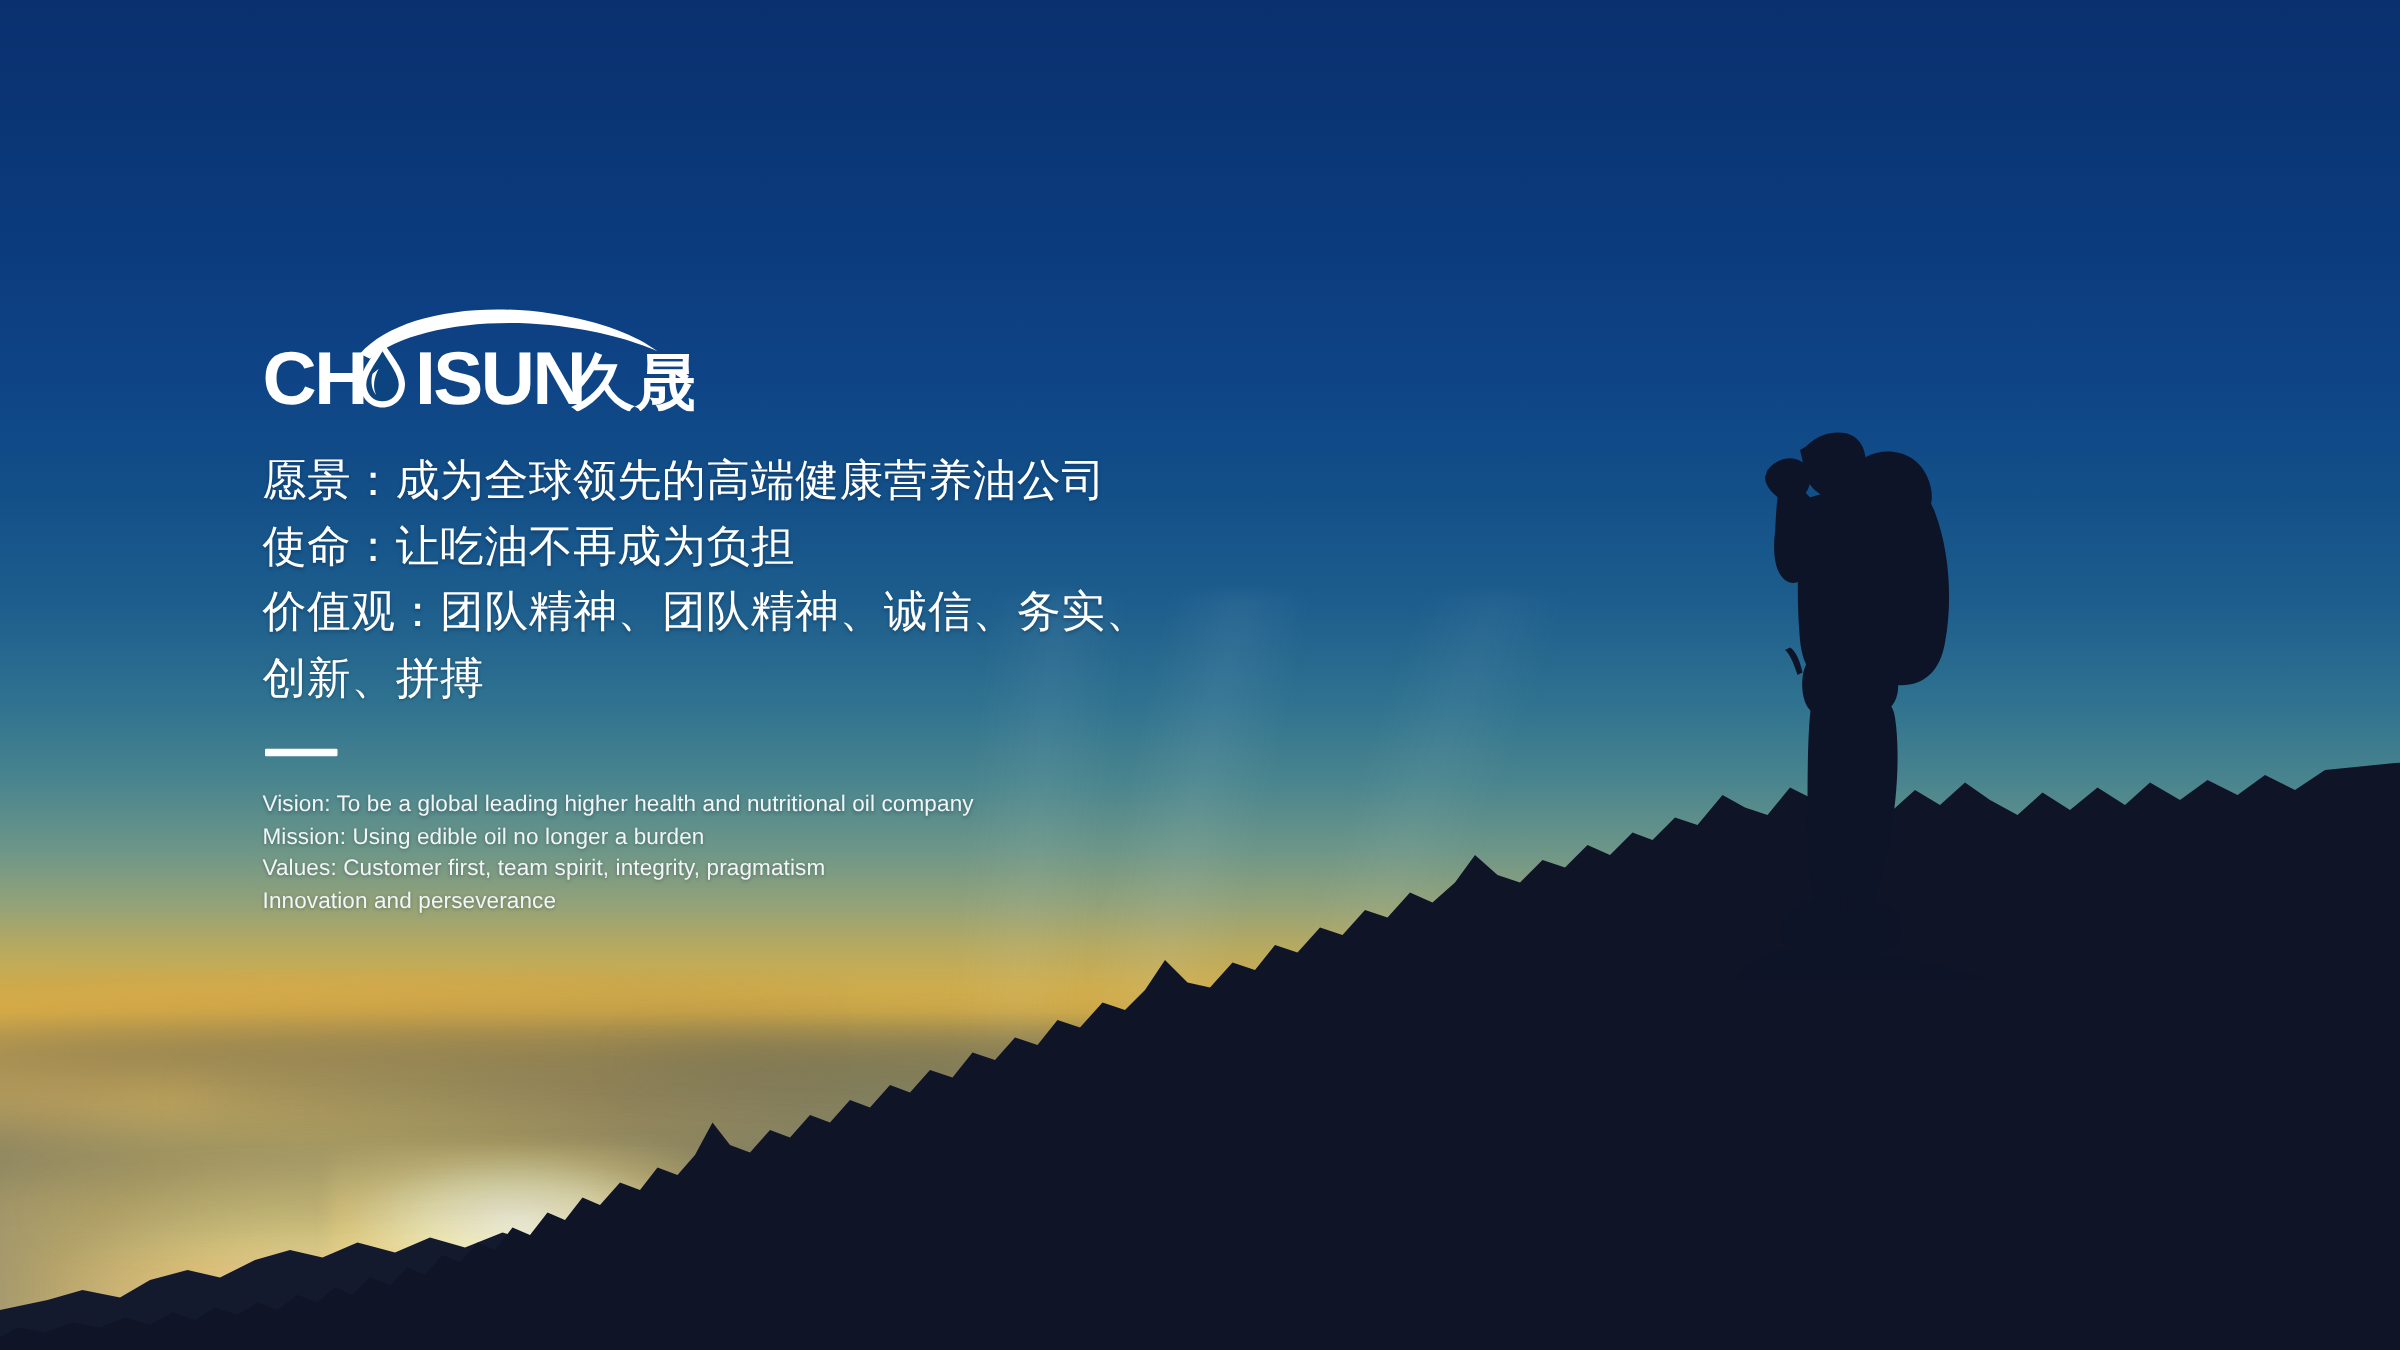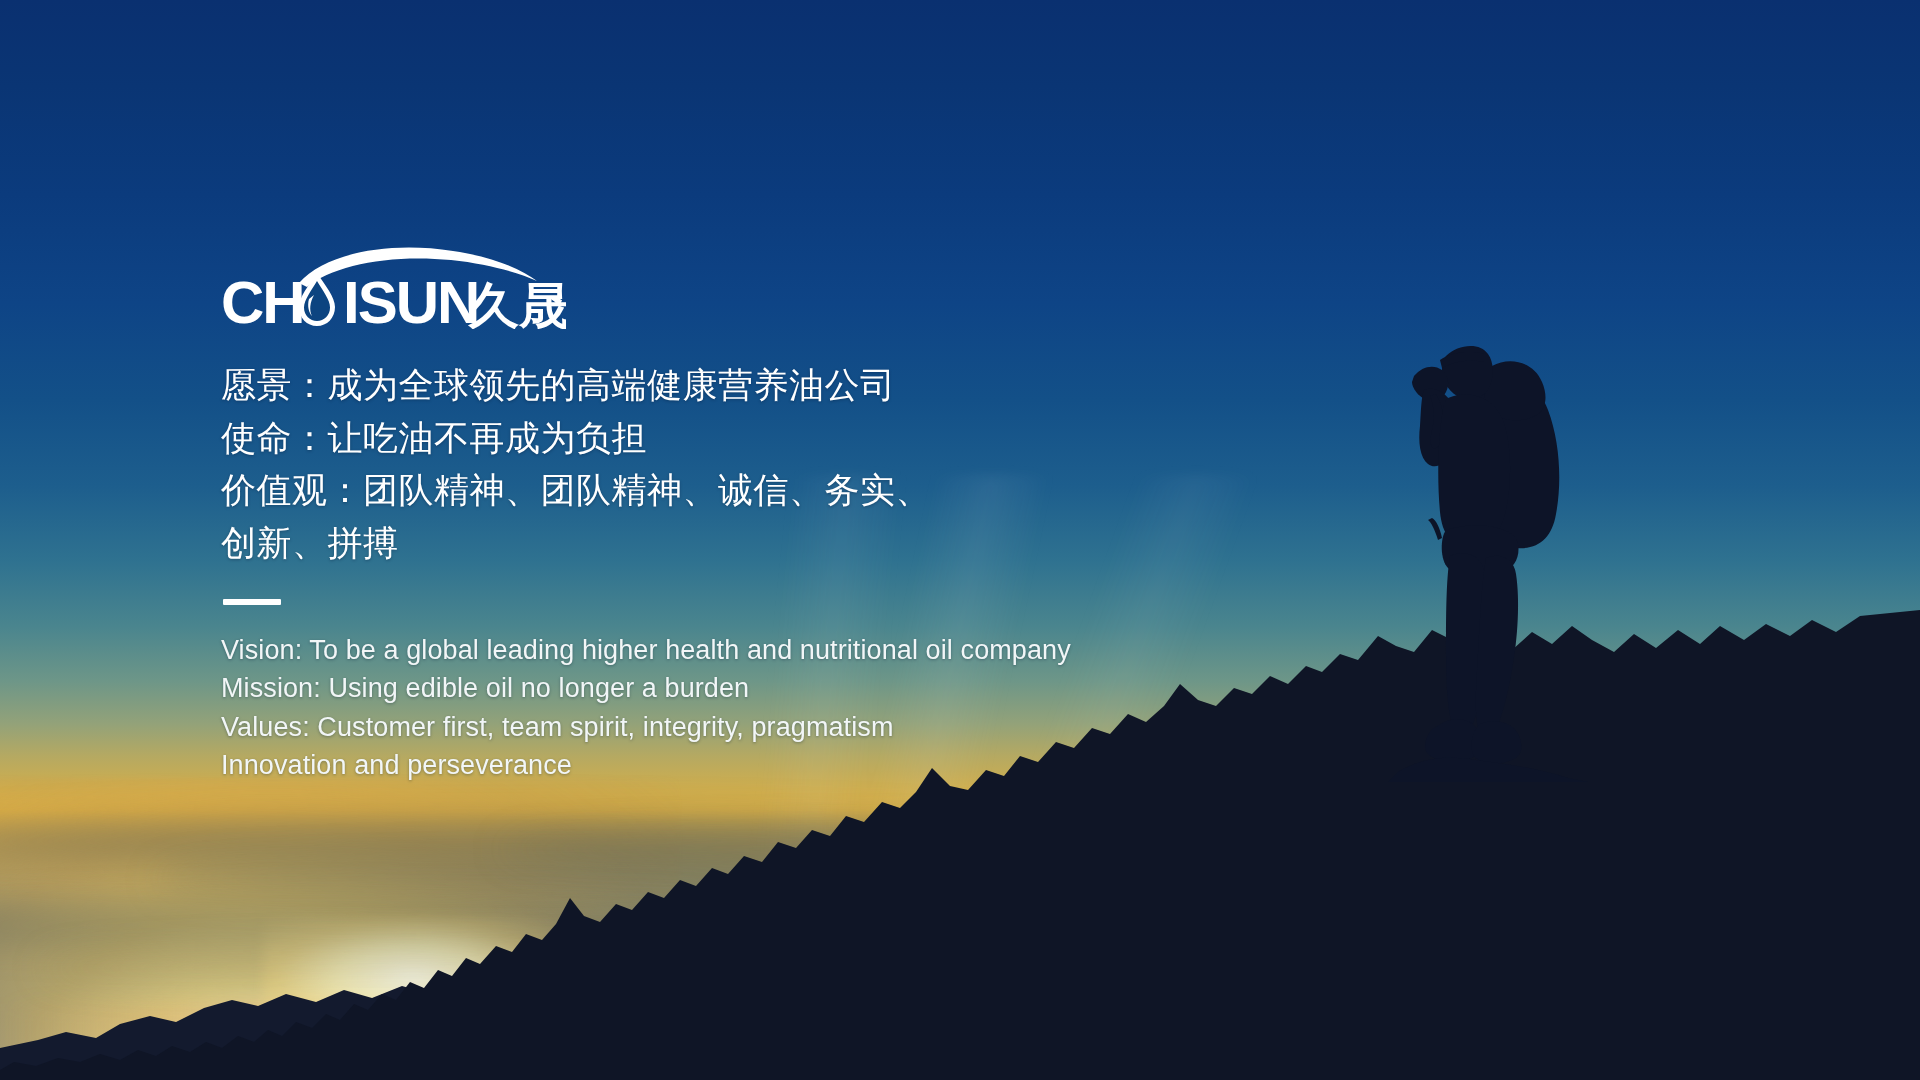--- a/index.html
+++ b/index.html
@@ -137,21 +137,21 @@
     position: absolute;
     left: 1388px;
     top: 342px;
     width: 210px;
     height: 440px;
   }
 
   
   .content {
     position: absolute;
-    left: 221px;
+    left: 210px;
     top: 245px;
     width: 900px;
     color: #ffffff;
   }
 
   
   .logo-block {
     position: relative;
     width: 345px;
     height: 84px;
@@ -177,21 +177,21 @@
     width: 58px;
     height: 6px;
     background: #ffffff;
     margin: 30px 0 26px 2px;
     border-radius: 1px;
   }
 
   
   .en-lines {
     font-family: "Liberation Sans", "DejaVu Sans", sans-serif;
-    font-size: 27px;
+    font-size: 18px;
     font-weight: 400;
     line-height: 1.42;
     letter-spacing: 0.1px;
     color: #f2f6f7;
     text-shadow: 0 1px 3px rgba(0,25,45,0.35);
     white-space: pre-line;
   }
 </style>
 </head>
 <body>

